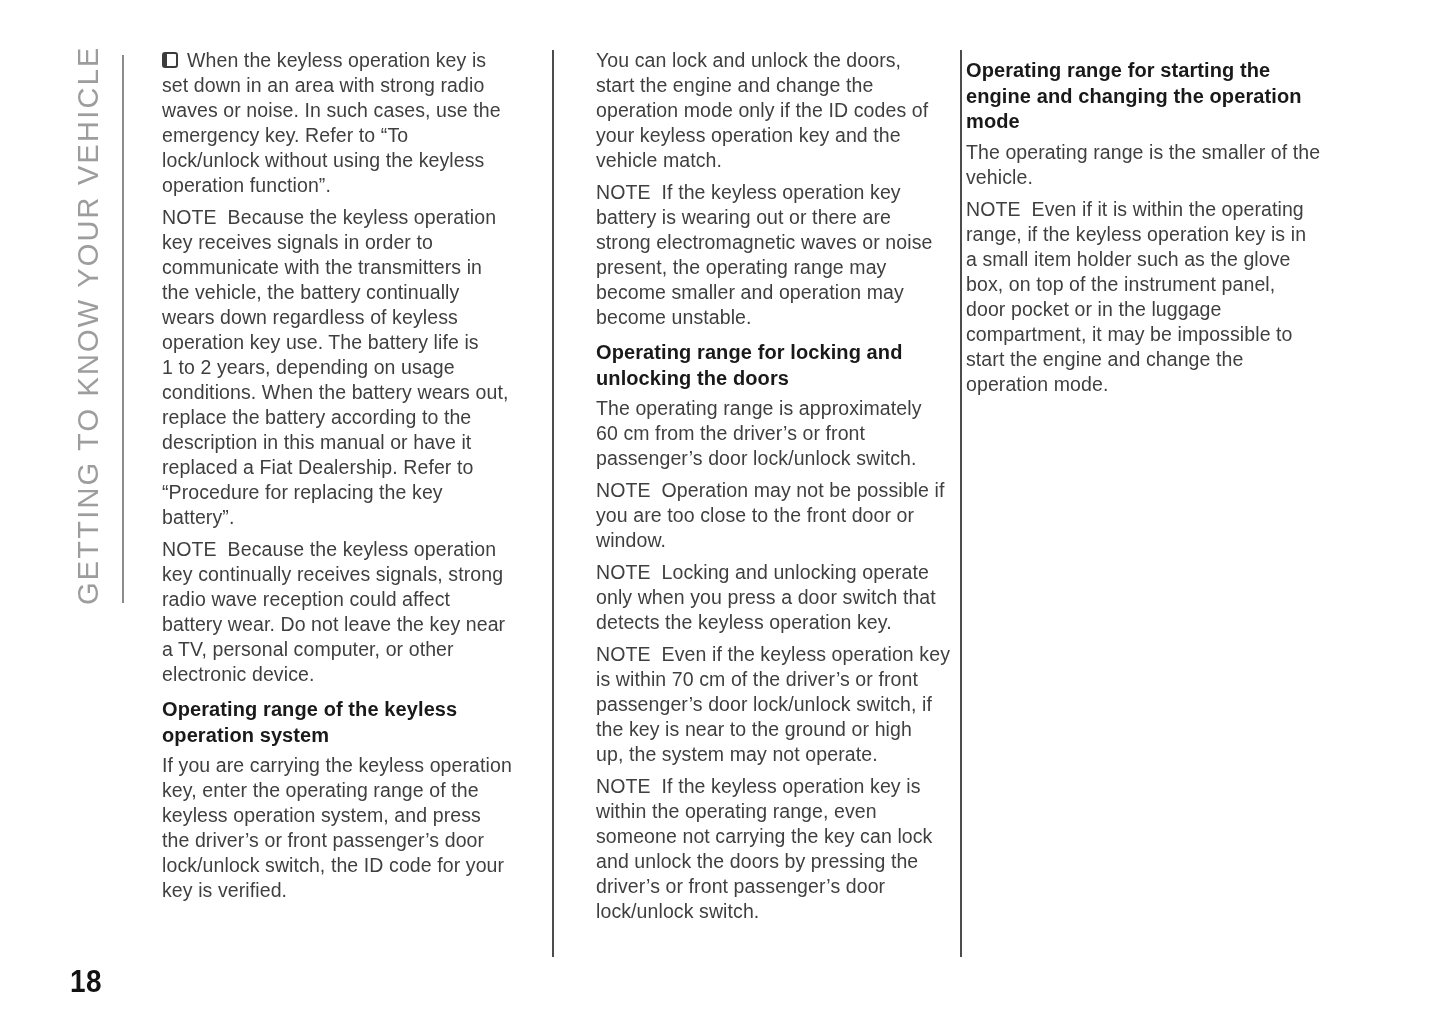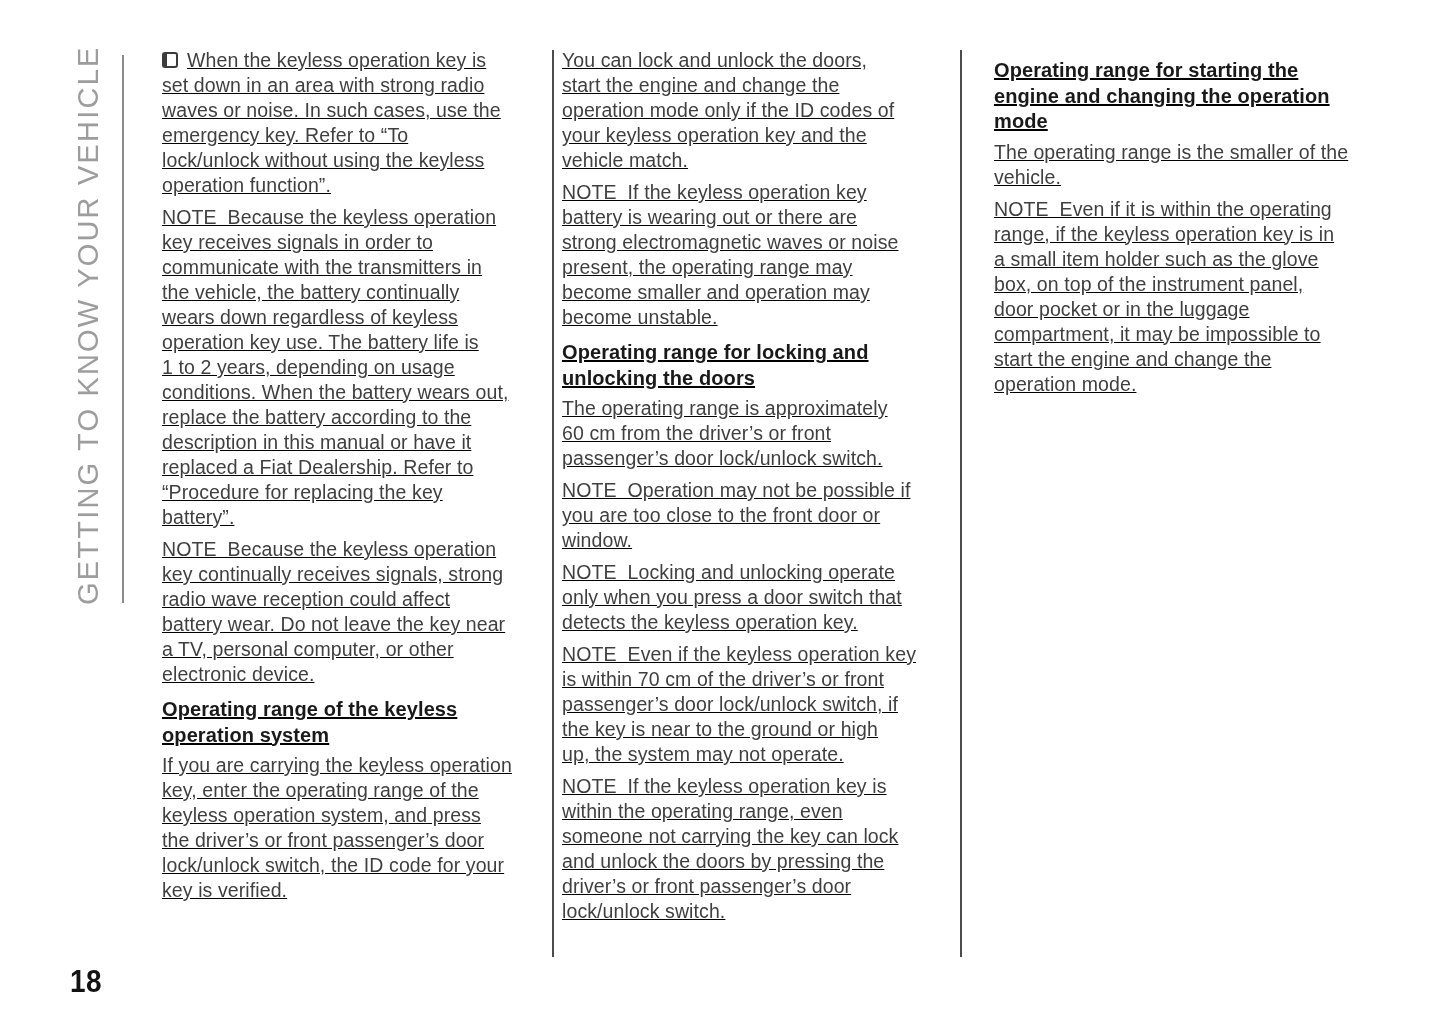--- a/index.html
+++ b/index.html
@@ -17,24 +17,24 @@
     writing-mode:vertical-rl; transform:rotate(180deg);
     font-size:29px; letter-spacing:2.2px;
     color:#9d9d9d; font-weight:400;
     white-space:nowrap;
   }
   .sidebar-rule {
     position:absolute; left:122px; top:55px;
     width:2px; height:548px; background:#8b8b8b;
   }
   
-  .col { position:absolute; top:48px;text-decoration:underline; }
+  .col { position:absolute; top:48px; }
   .col-1 { left:162px; width:378px; }
-  .col-2 { left:562px; width:378px; }
-  .col-3 { left:994px; width:380px; }
+  .col-2 { left:596px; width:378px; }
+  .col-3 { left:966px; width:380px; }
   .body {
     font-size:19.5px; line-height:25px; color:#3f3f3f;
     margin:0 0 7px 0; white-space:pre-wrap; letter-spacing:0.1px;
   }
   .heading {
     font-size:20px; line-height:25.5px; color:#191919; font-weight:700;
     margin:10px 0 5px 0; white-space:pre-wrap; letter-spacing:0.1px;
   }
   
   .bullet-icon {

